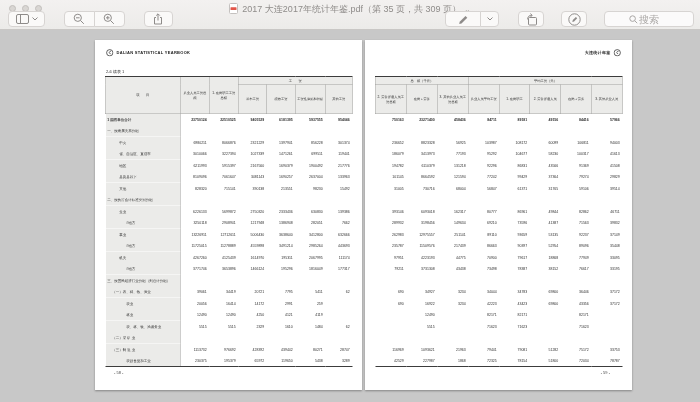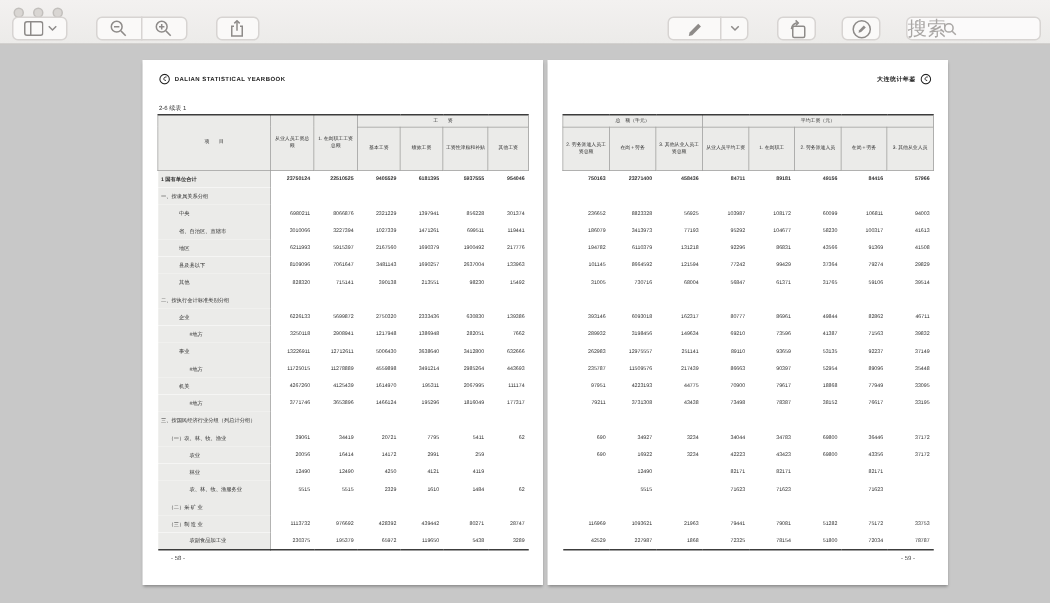--- a/index.html
+++ b/index.html
@@ -26,21 +26,21 @@
   .grp .btn { border-radius:0; margin-left:-1px; }
   .grp .btn:first-child { border-radius:4px 0 0 4px; margin-left:0; }
   .grp .btn:last-child { border-radius:0 4px 4px 0; }
   .tb-left { position:absolute; left:8px; top:0; }
   .tb-right { position:absolute; right:6px; top:0; }
   .sp { display:inline-block; width:10px; }
   .searchbox { position:relative; display:inline-flex; align-items:center; width:90px; height:16px;
     background:#fbfafa; border:1px solid #d7d4d2; border-radius:4px; vertical-align:top; }
   .searchbox svg { position:absolute; left:24px; top:3px; }
   .searchbox input { width:100%; height:100%; border:none; outline:none; background:transparent;
-    font-size:13px; color:#666; font-family:Liberation Serif, serif; }
+    font-size:10px; color:#666; text-align:center; font-family:Liberation Sans, sans-serif; }
   .searchbox input::placeholder { color:#a9a6a4; }
 
   
   .content { position:absolute; top:30px; left:0; right:0; bottom:0; background:#c8c8c8; }
   .page { position:absolute; top:10px; width:267px; height:350px; background:#fff;
     box-shadow:0 1px 2px rgba(0,0,0,.35); overflow:hidden; }
   .page-left { left:95px; } .page-right { left:365px; }
   .sheet { position:relative; width:534px; height:700px; transform:scale(.5); transform-origin:0 0;
     color:#2f2f2f; }
   .brand { position:absolute; top:18px; left:22px; display:flex; align-items:center; gap:6px;
@@ -68,20 +68,28 @@
 </head>
 <body>
 
 <div class="window">
 
   <div class="titlebar">
     <div class="traffic">
       <span class="light"></span>
       <span class="light"></span>
       <span class="light"></span>
+    </div>
+    <div class="win-title">
+      <span class="doc-icon">
+        <svg width="9" height="11">
+            <rect x="0.5" y="0.5" width="8" height="10" rx="1" fill="#fff" stroke="#c4c1bf"></rect>
+            <rect x="1.5" y="4.2" width="6" height="2.8" rx="0.5" fill="#e2564a"></rect>
+          </svg>
+      </span><span>2017 大连2017年统计年鉴.pdf（第 35 页，共 309 页）</span><span class="chev">⌄</span>
     </div>
 
     <div class="tb-row">
       <div class="tb-left">
         <span class="btn" style="width:37px">
           <span>
             <svg width="13" height="10">
                 <rect x="0.5" y="0.5" width="12" height="9" rx="1.5" fill="none" stroke="#8e8b89"></rect>
                 <line x1="4.5" y1="0.5" x2="4.5" y2="9.5" stroke="#8e8b89"></line>
               </svg>

